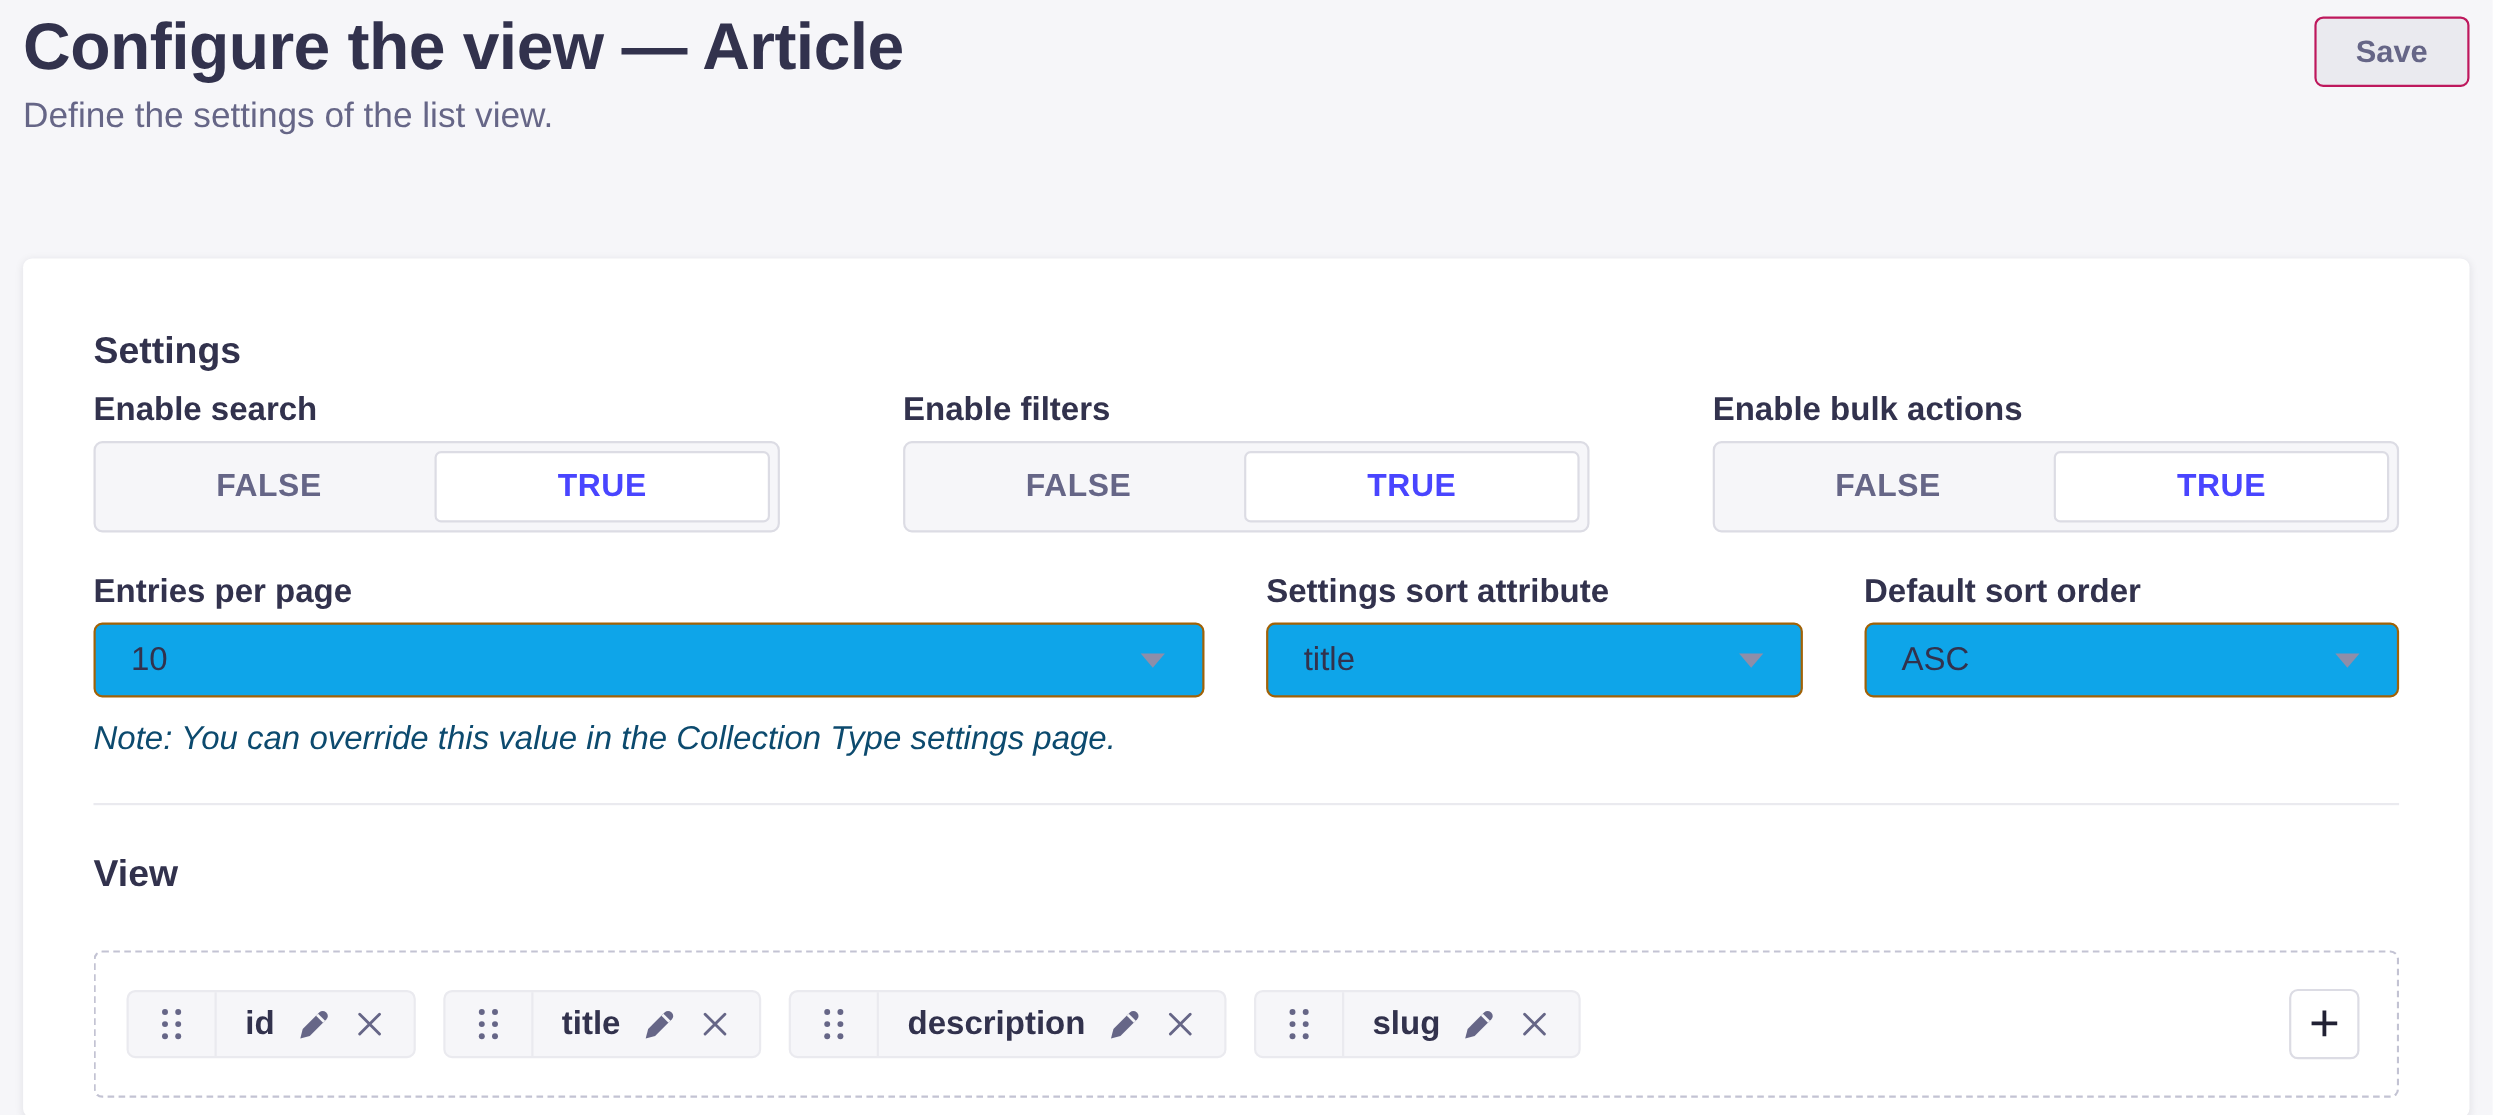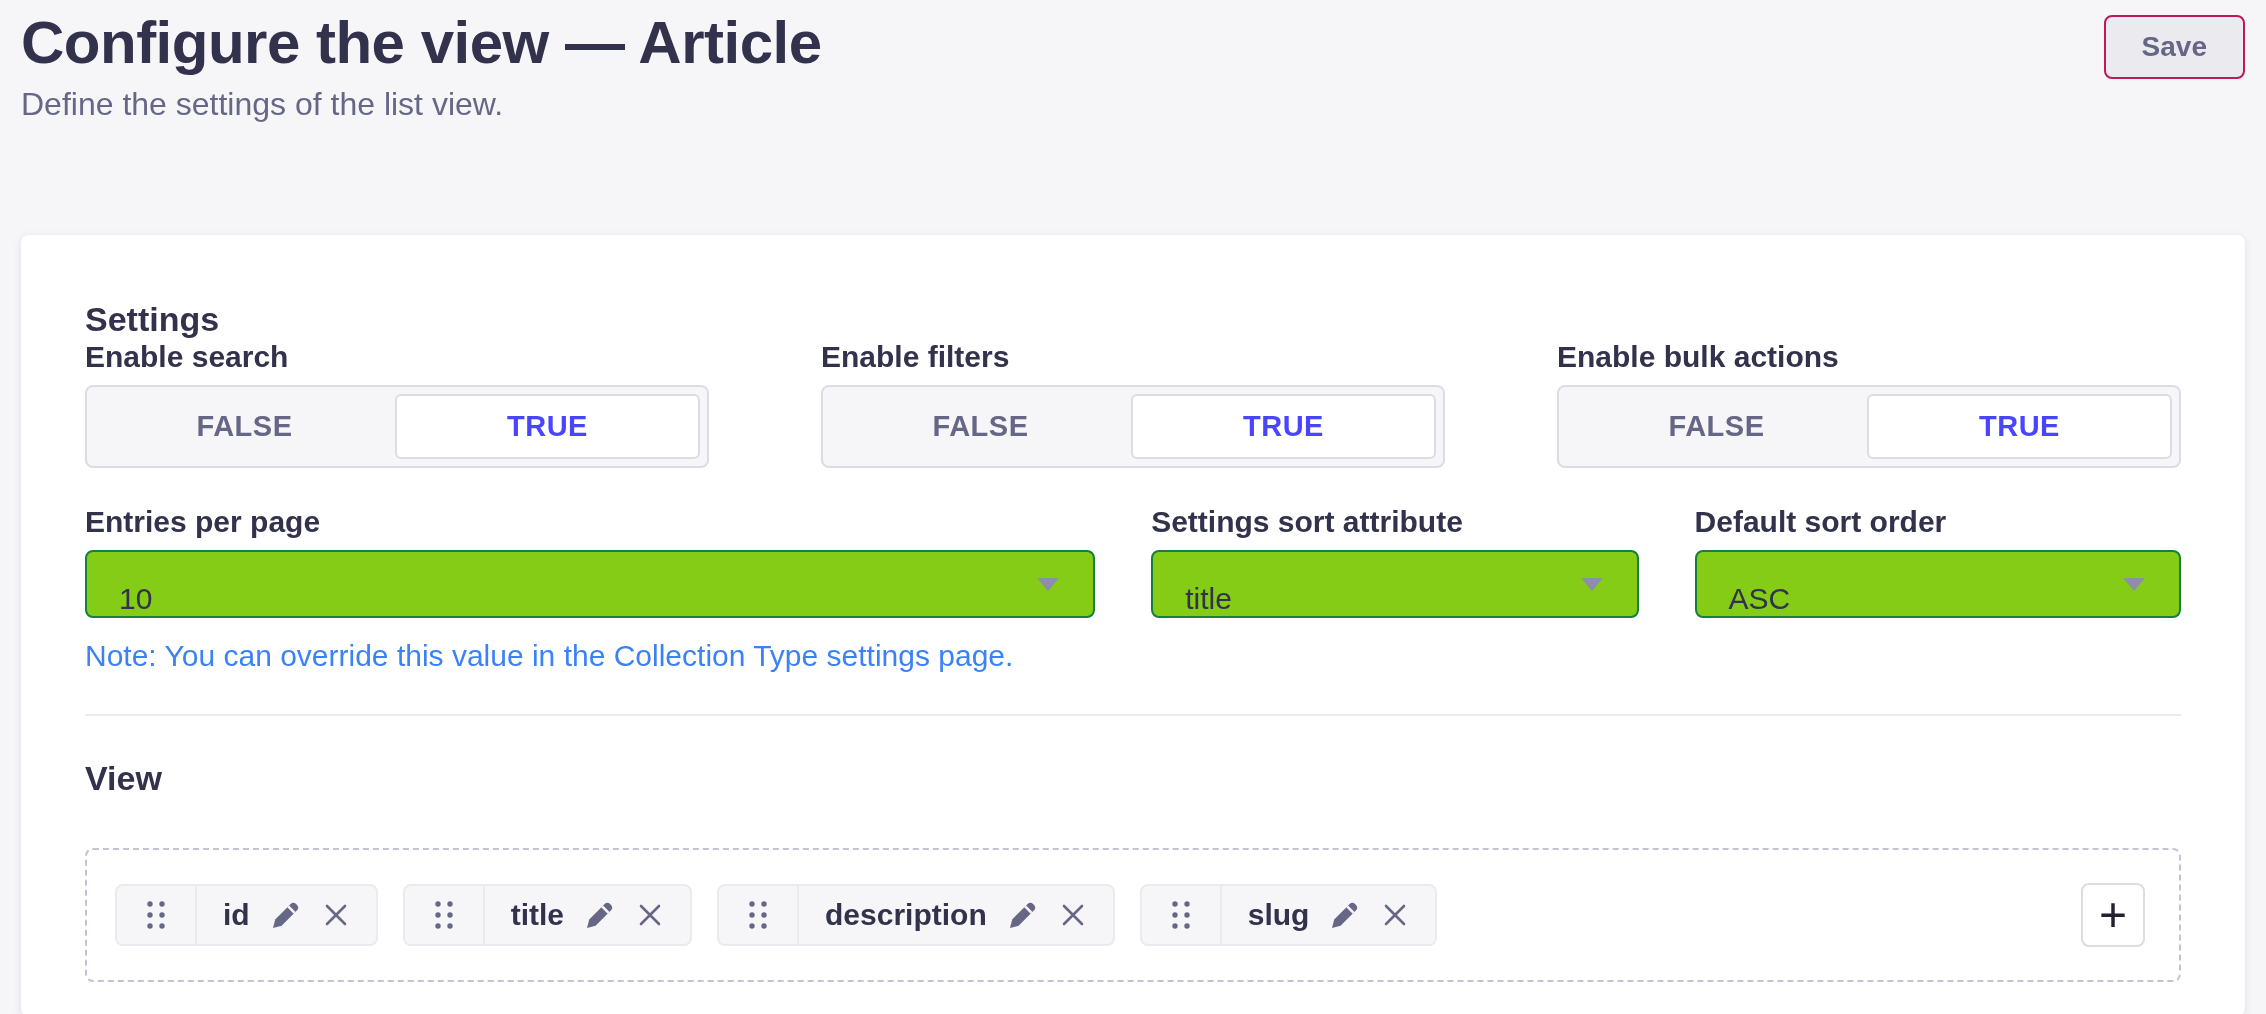--- a/index.html
+++ b/index.html
@@ -33,21 +33,21 @@
     background: #ffffff;
     border-radius: 8px;
     box-shadow: 0 2px 8px rgba(33,33,52,0.1);
     height: 781px;
     padding: 64px 64px 0 64px;
   }
   .section-heading { font-size: 34px; font-weight: 600; color: #32324d; line-height: 40px; }
 
   
   .toggles-row {
-    margin-top: 0;
+    margin-top: 16px;
     display: grid; grid-template-columns: repeat(3, 1fr); column-gap: 112px;
   }
   .field-label {
     font-size: 30px; font-weight: 600; color: #32324d; line-height: 36px;
     margin-bottom: 10px;
   }
   .toggle {
     height: 83px; background: #f6f6f9;
     border: 2px solid #dcdce4; border-radius: 8px;
     padding: 7px; display: flex;
@@ -60,33 +60,33 @@
   .toggle-option.selected {
     background: #ffffff; border: 2px solid #dcdce4; color: #4945ff;
   }
 
   
   .selects-row {
     margin-top: 36px;
     display: grid; grid-template-columns: 1030fr 497fr 496fr; column-gap: 56px;
   }
   .select-box {
-    height: 68px; background: #84cc16;
-    border: 2px solid #15803d; border-radius: 8px;
-    display: flex; align-items: flex-end;
+    height: 68px; background: #0ea5e9;
+    border: 2px solid #a16207; border-radius: 8px;
+    display: flex; align-items: center;
     padding: 0 80px 0 32px; position: relative;
     font-size: 30px; color: #32324d; cursor: pointer;
   }
   .caret-down {
     position: absolute; right: 34px; top: 50%; margin-top: -6px;
     width: 0; height: 0;
     border-left: 11px solid transparent; border-right: 11px solid transparent;
     border-top: 13px solid #8e8ea9;
   }
-  .note { margin-top: 20px; font-size: 30px; color: #3b82f6; line-height: 36px; }
+  .note { margin-top: 20px; font-size: 30px; color: #0c4a6e; line-height: 36px; font-style: italic; }
 
   
   .divider { margin-top: 40px; height: 2px; background: #eaeaef; }
   .view-heading { margin-top: 42px; }
   .field-list {
     margin-top: 50px;
     border: 2px dashed #c3c3d3; border-radius: 8px;
     height: 134px;
     display: flex; align-items: center;
     padding: 0 34px 0 28px; gap: 25px;

